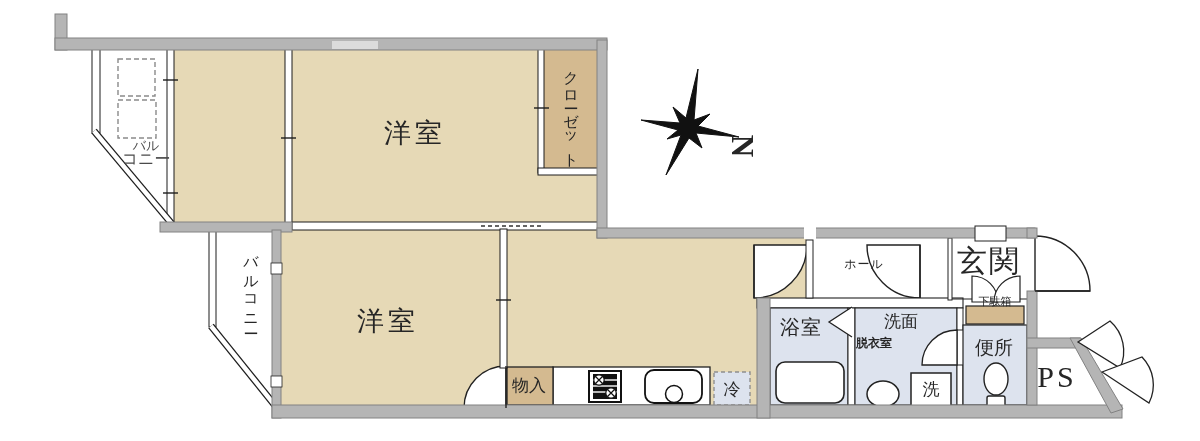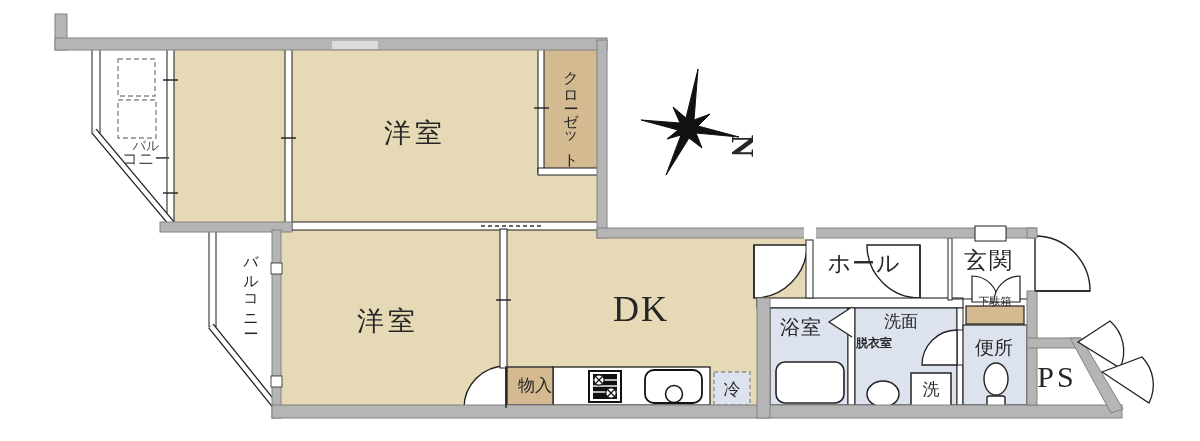--- a/index.html
+++ b/index.html
@@ -166,30 +166,29 @@
     <rect x="118" y="100" width="38" height="38"></rect>
   </g>
 
   <g>
     <polygon points="698,69 694,120 710,114 698,126 739,137 696,133 702,148 689,138 666,175 681,135 667,139 678,130 641,120 680,123 673,107 686,118" fill="#111" stroke="#111" stroke-width="1"></polygon>
   </g>
 </svg>
 
 <div class="lbl" style="left:415px;top:133px;font-size:27px;letter-spacing:4px;">洋室</div>
 <div class="lbl" style="left:388px;top:321px;font-size:27px;letter-spacing:4px;">洋室</div>
-<div class="lbl" style="left:641px;top:310px;font-size:36px;letter-spacing:2px;">DK</div>
 <div class="lbl v" style="left:571px;top:112px;font-size:15px;">クローゼット</div>
 <div class="lbl" style="left:146px;top:146px;font-size:13px;color:#4a4a4a;">バル</div>
 <div class="lbl" style="left:146px;top:159px;font-size:16px;color:#4a4a4a;">コニー</div>
 <div class="lbl v" style="left:251px;top:287px;font-size:15px;">バルコニー</div>
-<div class="lbl" style="left:864px;top:264px;font-size:23px;letter-spacing:1px;">ホール</div>
-<div class="lbl" style="left:989px;top:261px;font-size:23px;letter-spacing:2px;">玄関</div>
+<div class="lbl" style="left:864px;top:264px;font-size:12px;letter-spacing:1px;">ホール</div>
+<div class="lbl" style="left:989px;top:261px;font-size:30px;letter-spacing:2px;">玄関</div>
 <div class="lbl" style="left:995px;top:302px;font-size:11px;">下駄箱</div>
 <div class="lbl" style="left:994px;top:348px;font-size:19px;">便所</div>
 <div class="lbl" style="left:801px;top:327px;font-size:20px;letter-spacing:1px;">浴室</div>
 <div class="lbl" style="left:901px;top:322px;font-size:17px;">洗面</div>
 <div class="lbl" style="left:874px;top:343px;font-size:12px;font-weight:bold;">脱衣室</div>
 <div class="lbl" style="left:931px;top:390px;font-size:17px;">洗</div>
 <div class="lbl" style="left:732px;top:390px;font-size:17px;">冷</div>
-<div class="lbl" style="left:529px;top:386px;font-size:17px;margin-left:6px;">物入</div>
+<div class="lbl" style="left:529px;top:386px;font-size:17px;">物入</div>
 <div class="lbl" style="left:1057px;top:377px;font-size:30px;letter-spacing:3px;">PS</div>
 <div class="lbl rot90" style="left:742px;top:146px;font-size:31px;font-weight:bold;">N</div>
 </div>
 
 </body></html>

